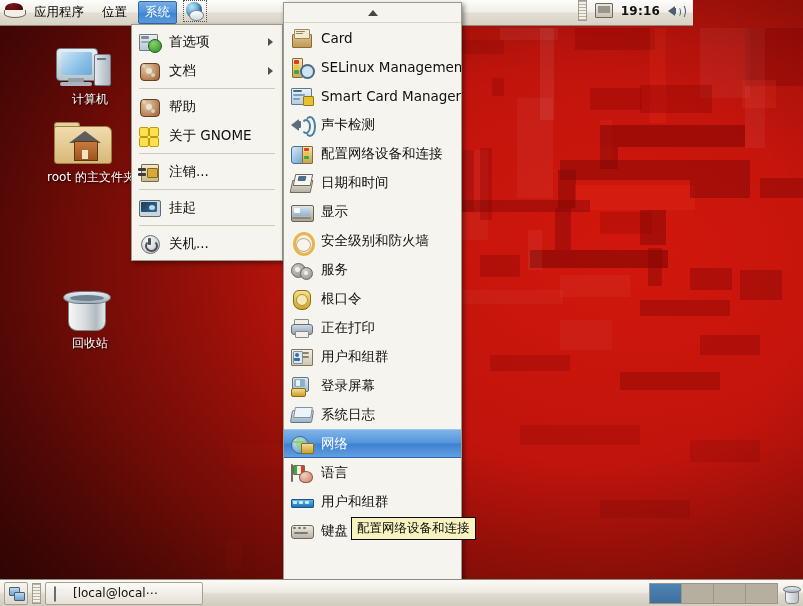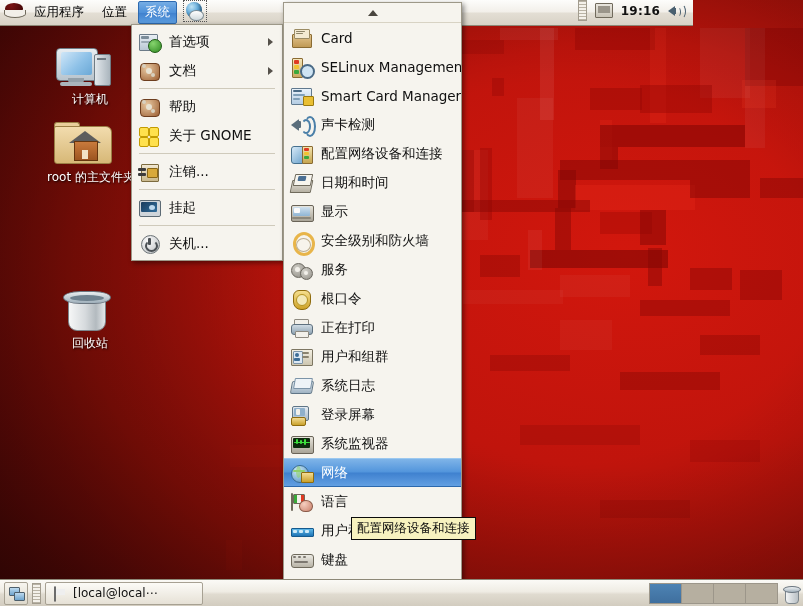--- a/index.html
+++ b/index.html
@@ -498,47 +498,36 @@
         <div class="sq" style="left:5px;top:7px;width:4px;height:4px;border-radius:50%;background:#3d6d96"></div>
         <div class="sq" style="left:4px;top:12px;width:6px;height:3px;background:#3d6d96"></div>
         <div class="sq" style="left:12px;top:6px;width:7px;height:2px;background:#8a836f"></div>
         <div class="sq" style="left:12px;top:10px;width:7px;height:2px;background:#8a836f"></div>
       </div>
       <div class="lbl">用户和组群</div>
     </div>
 
     <div class="mi">
       <div class="ico">
-        <div class="sq" style="left:1px;top:6px;width:20px;height:11px;border-radius:2px;background:linear-gradient(to bottom,#dfe7ee,#9fb3c3);border:1px solid #5f7586;transform:skewX(-10deg)"></div>
-        <div class="sq" style="left:4px;top:3px;width:16px;height:9px;background:#eef3f7;border:1px solid #7c94a8;transform:skewX(-10deg)"></div>
-      </div>
-      <div class="lbl">系统日志</div>
-    </div>
-
-    <div class="mi">
-      <div class="ico">
         <div class="sq" style="left:2px;top:2px;width:15px;height:13px;border-radius:2px;background:linear-gradient(to bottom,#e3eaf1,#a8bbcb);border:1px solid #5f7586"></div>
         <div class="sq" style="left:4px;top:4px;width:11px;height:8px;background:#8fb0cb"></div>
         <div class="sq" style="left:6px;top:5px;width:4px;height:6px;background:#f2f0ea"></div>
         <div class="sq" style="left:1px;top:13px;width:13px;height:7px;background:linear-gradient(to bottom,#f3dc94,#c9a12c);border:1px solid #8f6c0e;border-radius:2px"></div>
       </div>
       <div class="lbl">登录屏幕</div>
     </div>
 
     <div class="mi">
       <div class="ico">
-        <div class="sq" style="left:1px;top:3px;width:21px;height:16px;border-radius:2px;background:linear-gradient(to bottom,#e7e4db,#a9a497);border:1px solid #6a6458"></div>
-        <div class="sq" style="left:3px;top:5px;width:17px;height:10px;background:#0d2a0d"></div>
-        <div class="sq" style="left:4px;top:9px;width:16px;height:1px;background:#3ce03c"></div>
-        <div class="sq" style="left:6px;top:6px;width:2px;height:5px;background:#3ce03c"></div>
-        <div class="sq" style="left:10px;top:7px;width:2px;height:4px;background:#3ce03c"></div>
-        <div class="sq" style="left:14px;top:6px;width:2px;height:6px;background:#3ce03c"></div>
-      </div>
-      <div class="lbl">系统监视器</div>
-    </div>
+        <div class="sq" style="left:1px;top:6px;width:20px;height:11px;border-radius:2px;background:linear-gradient(to bottom,#dfe7ee,#9fb3c3);border:1px solid #5f7586;transform:skewX(-10deg)"></div>
+        <div class="sq" style="left:4px;top:3px;width:16px;height:9px;background:#eef3f7;border:1px solid #7c94a8;transform:skewX(-10deg)"></div>
+      </div>
+      <div class="lbl">系统日志</div>
+    </div>
+
 
     <div class="mi sel">
       <div class="ico">
         <div class="sq" style="left:1px;top:3px;width:16px;height:16px;border-radius:50%;background:radial-gradient(circle at 35% 28%,#cfe9f8,#4f8fc0);border:1px solid #3a6b91"></div>
         <div class="sq" style="left:3px;top:8px;width:12px;height:2px;background:#8fd06a"></div>
         <div class="sq" style="left:6px;top:4px;width:5px;height:12px;background:rgba(143,208,106,.6);border-radius:50%"></div>
         <div class="sq" style="left:11px;top:10px;width:11px;height:9px;background:linear-gradient(to bottom,#f3dc94,#c9a12c);border:1px solid #8f6c0e;border-radius:1px"></div>
       </div>
       <div class="lbl">网络</div>
     </div>

